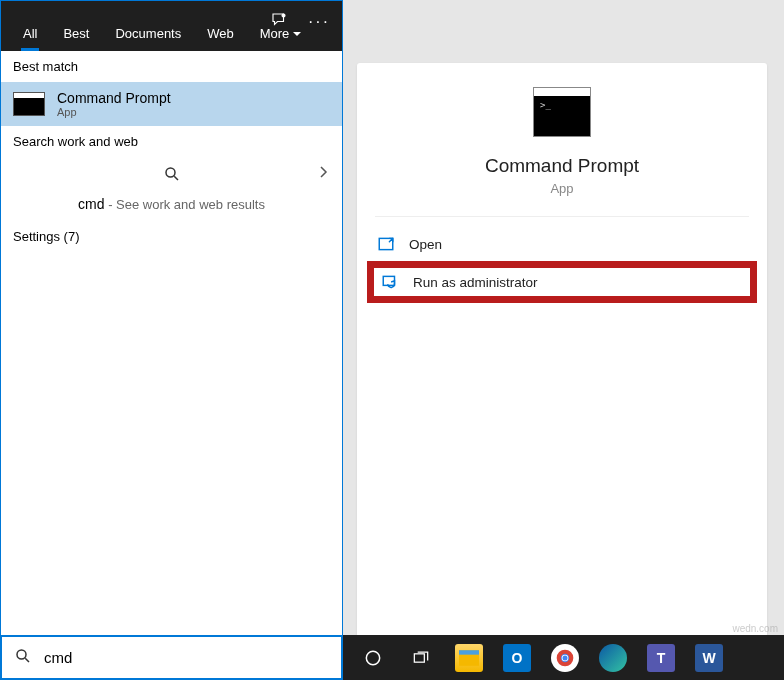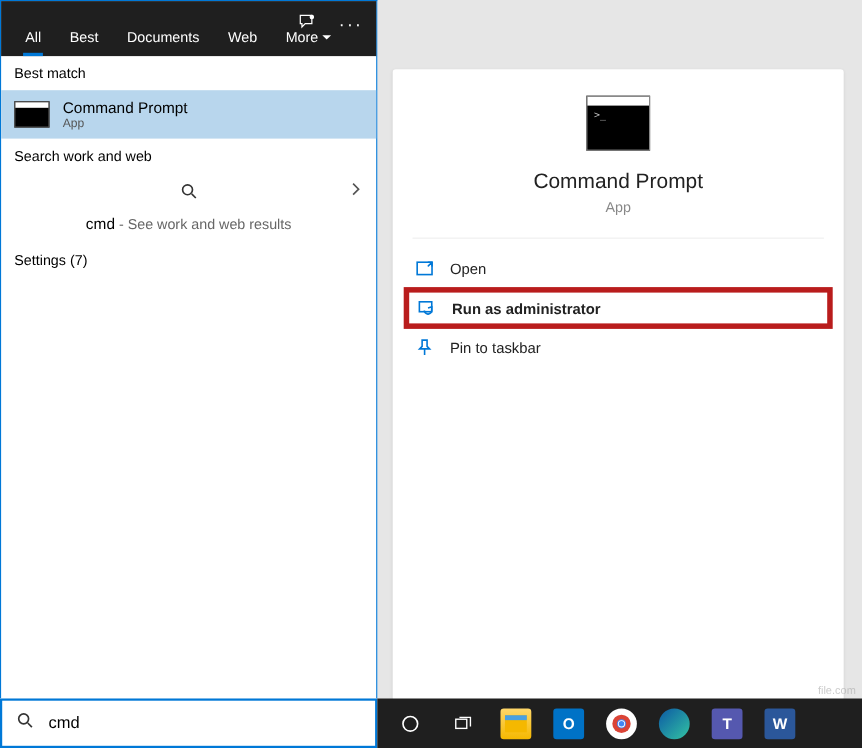--- a/index.html
+++ b/index.html
@@ -29,21 +29,21 @@
   
   .detail-panel { position: absolute; top: 63px; left: 357px; width: 410px; height: 574px; background: #fff; border-radius: 3px; box-shadow: 0 1px 3px rgba(0,0,0,0.08); padding-top: 24px; }
   .hero-icon { width: 58px; height: 50px; background:#000; margin: 0 auto; border:1px solid #888; position:relative;}
   .hero-icon::before { content:""; position:absolute; top:0; left:0; right:0; height:8px; background:#fff;}
   .hero-icon::after { content:">_"; position:absolute; top:12px; left:6px; color:#ccc; font-size:9px; font-family:monospace;}
   .hero-title { text-align:center; font-size: 19px; color:#222; margin-top: 18px; font-weight:400;}
   .hero-sub { text-align:center; font-size: 13px; color:#888; margin-top: 4px; }
   .hero-sep { height:1px; background:#eee; margin: 20px 18px 10px; }
   .action-list { padding: 0 10px; }
   .action { display:flex; align-items:center; gap:14px; padding: 8px 10px; font-size: 13.5px; color:#222; cursor:pointer; }
-  .action.highlighted { border: 5px solid #b91c1c; padding: 5px 7px; font-weight: bold; }
+  .action.highlighted { border: 7px solid #b91c1c; padding: 5px 7px; }
   .action .ico { width:18px; color:#0078d7; display:flex; align-items:center; justify-content:center;}
   
   .search-box { position:absolute; bottom:0; left:0; width:343px; height:45px; background:#fff; border:2px solid #0078d7; display:flex; align-items:center; padding:0 12px; gap:12px;}
   .search-box input { border:none; outline:none; font-size:15px; flex:1; color:#000;}
   
   .taskbar { position:absolute; bottom:0; left:343px; right:0; height:45px; background:#1f1f1f; display:flex; align-items:center; padding:0 8px; gap:4px;}
   .tb-btn { width:44px; height:45px; display:flex; align-items:center; justify-content:center; cursor:pointer;}
   .tb-btn svg { width:20px; height:20px; }
   .app-tile { width:28px; height:28px; border-radius:3px; display:flex; align-items:center; justify-content:center; font-size:14px; font-weight:bold; color:#fff;}
   .watermark { position:absolute; right:6px; bottom:46px; font-size:10px; color:#aaa; opacity:0.6;}
@@ -119,32 +119,24 @@
     </div>
     <div class="action highlighted">
       <span class="ico">
           <svg viewBox="0 0 16 16" fill="none" stroke="#0078d7" stroke-width="1.3">
             <rect x="2" y="3" width="10" height="8"></rect>
             <path d="M9 8l3-1v3c0 2-3 3-3 3s-3-1-3-3"></path>
           </svg>
         </span>
       <span>Run as administrator</span>
     </div>
-    <div class="action">
-      <span class="ico">
-          <svg viewBox="0 0 16 16" fill="none" stroke="#0078d7" stroke-width="1.3">
-            <path d="M6 2h4v5l2 2H4l2-2zM8 9v5"></path>
-          </svg>
-        </span>
-      <span>Pin to taskbar</span>
-    </div>
   </div>
 </div>
 
-<div class="watermark">file.com</div>
+<div class="watermark">wedn.com</div>
 
 <div class="search-box">
   <span>
     <svg width="18" height="18" viewBox="0 0 24 24" fill="none" stroke="#333" stroke-width="2">
         <circle cx="10" cy="10" r="6"></circle>
         <line x1="15" y1="15" x2="20" y2="20"></line>
       </svg>
   </span>
   <input type="text" value="cmd" style="">
 </div>

